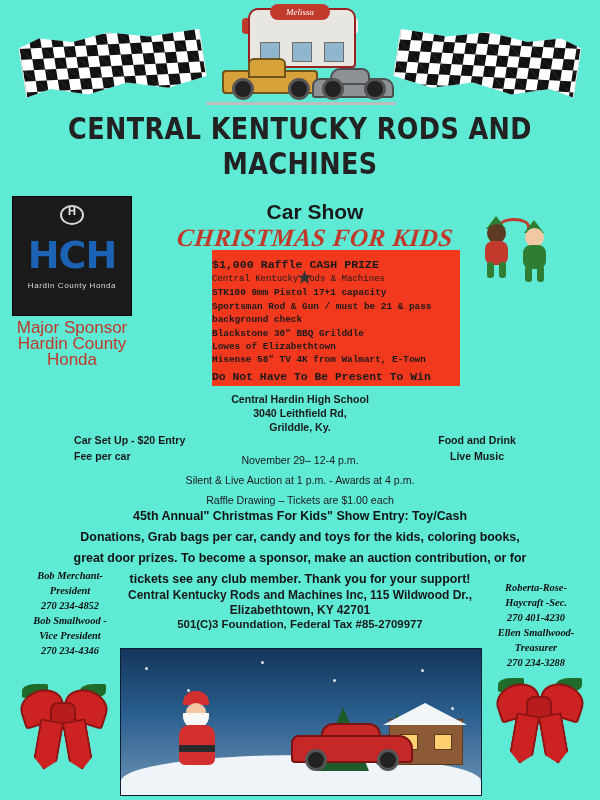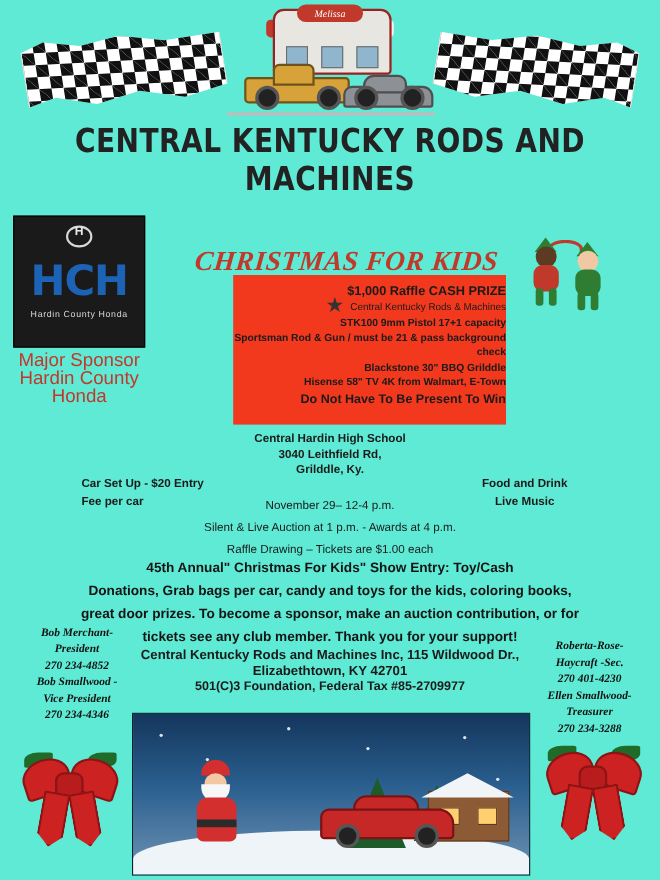--- a/index.html
+++ b/index.html
@@ -286,25 +286,26 @@
   
   .red-panel {
     position: absolute;
     left: 212px;
     top: 250px;
     width: 248px;
     height: 136px;
     background: #f2391e;
   }
   .red-panel .line {
-    text-align: right;
+    text-align: left;
     color: #1a1a1a;
     font-size: 9.4px;
     line-height: 13.4px;
     font-weight: bold;
+    font-family: Liberation Mono, monospace;
   }
   .red-panel .line.first {
     font-size: 11.6px;
     padding-top: 6px;
     line-height: 17px;
   }
   .red-panel .line.small {
     font-weight: normal;
     font-size: 9px;
   }
@@ -720,20 +721,21 @@
   <div class="sponsor-box">
     <div class="honda-logo"></div>
     <div class="hch-text">HCH</div>
     <div class="hch-sub">Hardin County Honda</div>
   </div>
   <div class="sponsor-caption">
     <div>Major Sponsor</div>
     <div>Hardin County Honda</div>
   </div>
 
+  <div class="car-show">Car Show</div>
   <div class="cfk">CHRISTMAS FOR KIDS</div>
 
   <div class="elves">
     <div class="elf elf-a">
       <div class="antlers"></div>
       <div class="hat"></div>
       <div class="head"></div>
       <div class="body"></div>
       <div class="leg" style="left:7px;"></div>
       <div class="leg" style="left:19px;"></div>
@@ -746,20 +748,21 @@
       <div class="leg" style="left:19px;"></div>
     </div>
   </div>
 
   <div class="red-panel">
     <div class="line first">$1,000 Raffle CASH PRIZE</div>
     <div class="line small">Central Kentucky Rods &amp; Machines</div>
     <div class="line">STK100 9mm Pistol 17+1 capacity</div>
     <div class="line">Sportsman Rod &amp; Gun / must be 21 &amp; pass background check</div>
     <div class="line">Blackstone 30" BBQ Grilddle</div>
+    <div class="line">Lowes of Elizabethtown</div>
     <div class="line">Hisense 58" TV 4K from Walmart, E-Town</div>
     <div class="line last">Do Not Have To Be Present To Win</div>
   </div>
   <div class="star">★</div>
 
   <div class="venue">
     <div>Central Hardin High School</div>
     <div>3040 Leithfield Rd,</div>
     <div>Grilddle, Ky.</div>
   </div>

